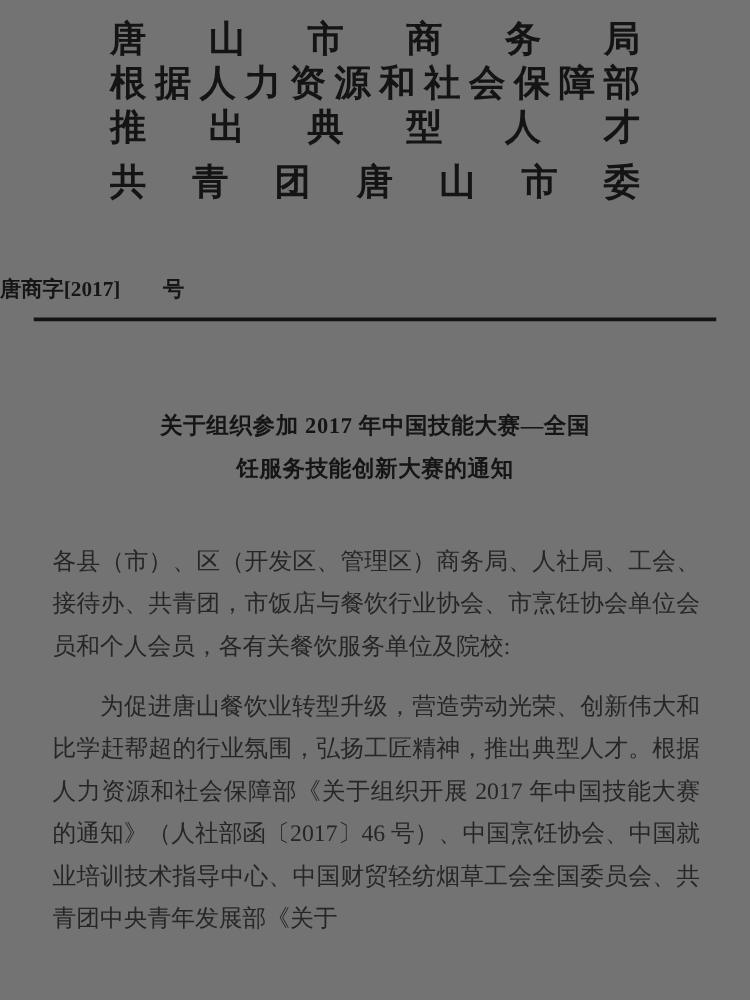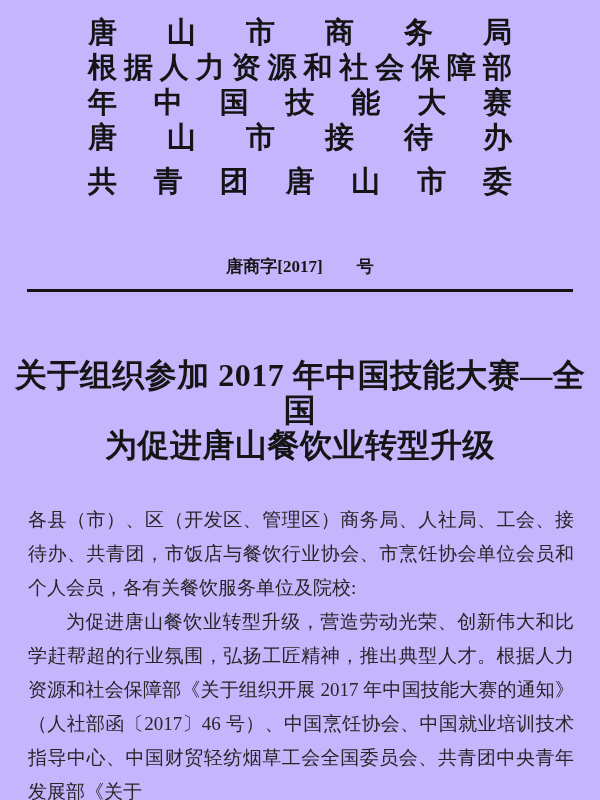--- a/index.html
+++ b/index.html
@@ -5,21 +5,21 @@
   * { margin: 0; padding: 0; box-sizing: border-box; }
   html, body { background: #e8e8e8; }
   body {
     width: 600px; height: 800px;
     font-family: "Liberation Serif", serif;
     -webkit-font-smoothing: antialiased;
   }
   .page {
     position: relative;
     width: 600px; height: 800px;
-    background: #c4b5fd;
+    background: #737373;
     overflow: hidden;
     color: #1c1c1c;
   }
   
   .gov-header {
     width: 424px;
     margin: 15px auto 0 auto;
   }
   .gov-line {
     font-size: 29px;
@@ -28,76 +28,74 @@
     color: #141414;
     text-align: justify;
     text-align-last: justify;
     letter-spacing: 0;
     white-space: normal;
   }
   .gov-line.gap { margin-top: 9px; }
   
   .doc-number {
     margin-top: 57px;
-    text-align: center;
     font-size: 17px;
     font-weight: 700;
     line-height: 22px;
     color: #161616;
     white-space: pre;
   }
   
   .rule {
     width: 546px;
     height: 3px;
     margin: 11px auto 0 auto;
     background: #141414;
   }
   
   .title {
     margin-top: 66px;
     text-align: center;
-    font-size: 32px;
+    font-size: 18px;
     font-weight: 700;
     line-height: 35px;
     color: #151515;
     letter-spacing: 0.5px;
   }
   
   .body-text {
     margin-top: 40px;
     padding: 0 26px 0 28px;
     font-size: 19px;
     line-height: 34px;
     color: #262626;
     text-align: justify;
   }
-  .body-text p { margin: 0; }
+  .body-text p { margin: 14px; }
   .body-text p.indent { text-indent: 2em; }
 </style>
 </head>
 <body>
 
 <div class="page">
 
   <header class="gov-header">
     <div class="gov-line">唐山市商务局</div>
     <div class="gov-line">根据人力资源和社会保障部</div>
-    <div class="gov-line">年中国技能大赛</div>
-    <div class="gov-line">唐山市接待办</div>
+    <div class="gov-line">推出典型人才</div>
     <div class="gov-line gap">共青团唐山市委</div>
   </header>
 
   <div class="doc-number">唐商字[2017]　　号</div>
 
   <div class="rule"></div>
 
   <h1 class="title">
     <div>关于组织参加 2017 年中国技能大赛—全国</div>
-    <div>为促进唐山餐饮业转型升级</div>
+    <div>饪服务技能创新大赛的通知</div>
   </h1>
 
   <main class="body-text">
     <p>各县（市）、区（开发区、管理区）商务局、人社局、工会、接待办、共青团，市饭店与餐饮行业协会、市烹饪协会单位会员和个人会员，各有关餐饮服务单位及院校:</p>
     <p class="indent">为促进唐山餐饮业转型升级，营造劳动光荣、创新伟大和比学赶帮超的行业氛围，弘扬工匠精神，推出典型人才。根据人力资源和社会保障部《关于组织开展 2017 年中国技能大赛的通知》（人社部函〔2017〕46 号）、中国烹饪协会、中国就业培训技术指导中心、中国财贸轻纺烟草工会全国委员会、共青团中央青年发展部《关于</p>
   </main>
 
 </div>
 
 </body></html>

